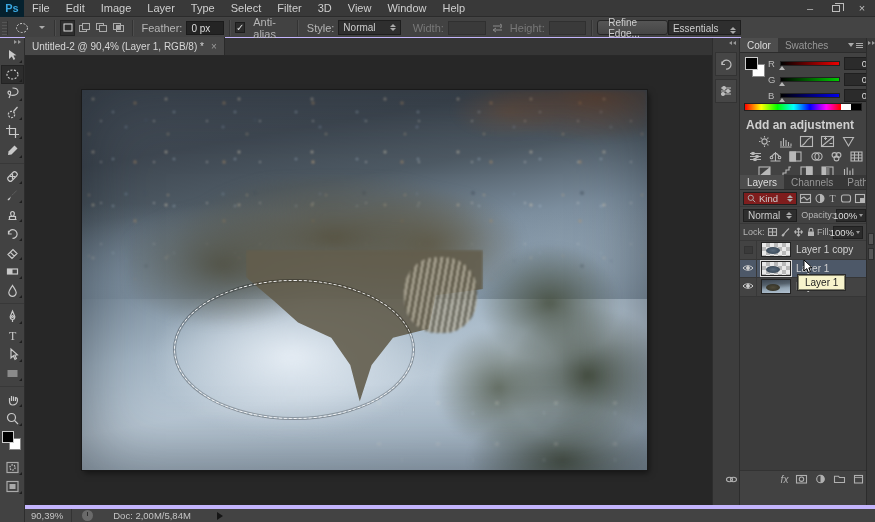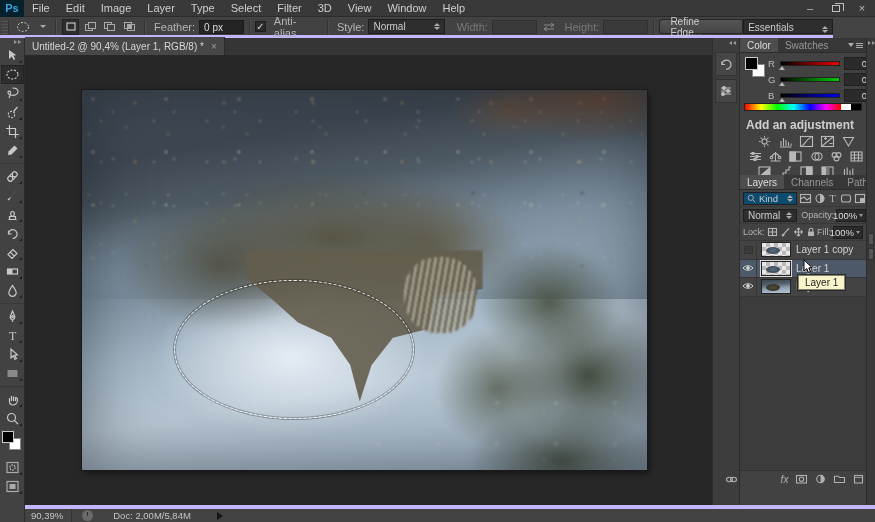--- a/index.html
+++ b/index.html
@@ -8,21 +8,21 @@
     -webkit-font-smoothing:antialiased;}
   
   #titlebar{position:absolute;left:0;top:0;width:875px;height:17px;background:#393939;border-bottom:1px solid #2b2b2b;display:flex;align-items:center;}
   #pslogo{width:24px;height:17px;background:#05212e;color:#3aa7e0;font-weight:bold;font-size:11px;display:flex;align-items:center;justify-content:center;}
   .menu-item{padding:0 8px;line-height:17px;color:#cfcfcf;font-size:11px;cursor:default;}
   #win-controls{margin-left:auto;display:flex;align-items:center;height:17px;}
   .winbtn{width:26px;height:15px;display:flex;align-items:center;justify-content:center;color:#bdbdbd;font-size:11px;}
   .restore-glyph{width:8px;height:7px;border:1px solid #bdbdbd;position:relative;}
   .restore-glyph:before{content:"";position:absolute;left:2px;top:-3px;width:8px;height:7px;border:1px solid #bdbdbd;border-bottom:none;border-left:none;}
   
-  #optionsbar{position:absolute;left:0;top:18px;width:833px;height:20px;background:#424242;border-bottom:3px solid #c4b5fd;display:flex;align-items:center;}
+  #optionsbar{position:absolute;left:0;top:18px;width:741px;height:20px;background:#424242;border-bottom:1px solid #c4b5fd;display:flex;align-items:center;}
   .grip{width:7px;height:14px;margin:0 2px;background:repeating-linear-gradient(0deg,#555 0 1px,transparent 1px 3px);border-right:1px solid #333;}
   .opt-sep{width:1px;height:16px;background:#333;margin:0 5px;box-shadow:1px 0 0 #4d4d4d;}
   .tool-preset{display:flex;align-items:center;padding:0 4px;gap:3px;}
   .mode-btn{width:18px;height:16px;display:flex;align-items:center;justify-content:center;border:1px solid transparent;margin:0 1px;}
   .mode-btn.active{background:#2e2e2e;border-color:#222;}
   .opt-label{color:#b5b5b5;margin:0 4px;}
   .opt-label.dim{color:#787878;}
   .opt-input{width:46px;height:14px;background:#242424;border:1px solid #1b1b1b;color:#ddd;font-size:10px;padding:0 4px;line-height:14px;}
   .opt-input.empty{background:#3a3a3a;border-color:#303030;}
   .checkbox{width:11px;height:11px;background:#2c2c2c;border:1px solid #1d1d1d;display:flex;align-items:center;justify-content:center;color:#ddd;font-size:10px;margin-right:4px;}
@@ -116,21 +116,21 @@
   #cp-bg{position:absolute;left:7px;top:7px;width:13px;height:13px;background:#fff;border:1px solid #888;}
   
   #adj-body{position:relative;height:60px;padding:3px 0 0 6px;}
   #adj-heading{font-size:12px;font-weight:bold;color:#cfcfcf;margin-bottom:2px;}
   .adj-row{display:flex;gap:5px;justify-content:center;padding:1px 2px;}
   .adj{width:16px;height:13px;display:flex;align-items:center;justify-content:center;}
   .adj svg{stroke:#b8b8b8;fill:none;stroke-width:1.1;}
   
   #layers-sec{position:relative;height:315px;}
   .lp-row{position:relative;height:17px;display:flex;align-items:center;padding:0 3px;border-bottom:1px solid #383838;}
-  .kindbox{display:flex;align-items:center;width:56px;height:13px;background:#0c4a6e;border:1px solid #1f1f1f;padding:0 3px;gap:3px;font-size:9.5px;color:#ccc;}
+  .kindbox{display:flex;align-items:center;width:56px;height:13px;background:#7f1d1d;border:1px solid #1f1f1f;padding:0 3px;gap:3px;font-size:9.5px;color:#ccc;}
   .fltr{width:14px;height:12px;display:flex;align-items:center;justify-content:center;margin-left:2px;}
   .fltr svg{stroke:#b5b5b5;fill:none;stroke-width:1.1;}
   #fltr-toggle{margin-left:auto;width:7px;height:13px;border:1px solid #2a2a2a;background:linear-gradient(#a33c36 0 6px,#555 6px);}
   .layer-row{position:relative;height:18.5px;display:flex;align-items:center;background:#434343;border-bottom:1px solid #363636;font-size:10px;color:#d2d2d2;}
   .layer-row.selected{background:#4d5868;}
   .eye-cell{width:17px;height:100%;border-right:1px solid #383838;display:flex;align-items:center;justify-content:center;}
   .eye svg{stroke:#cfcfcf;fill:none;stroke-width:1;}
   .thumb{width:30px;height:15px;margin:0 5px 0 4px;border:1px solid #222;position:relative;
     background:conic-gradient(#b9b9b9 0 25%,#e8e8e8 0 50%,#b9b9b9 0 75%,#e8e8e8 0) 0 0/8px 8px;}
   .thumb .blob{position:absolute;left:4px;top:4px;width:14px;height:7px;border-radius:50%;

